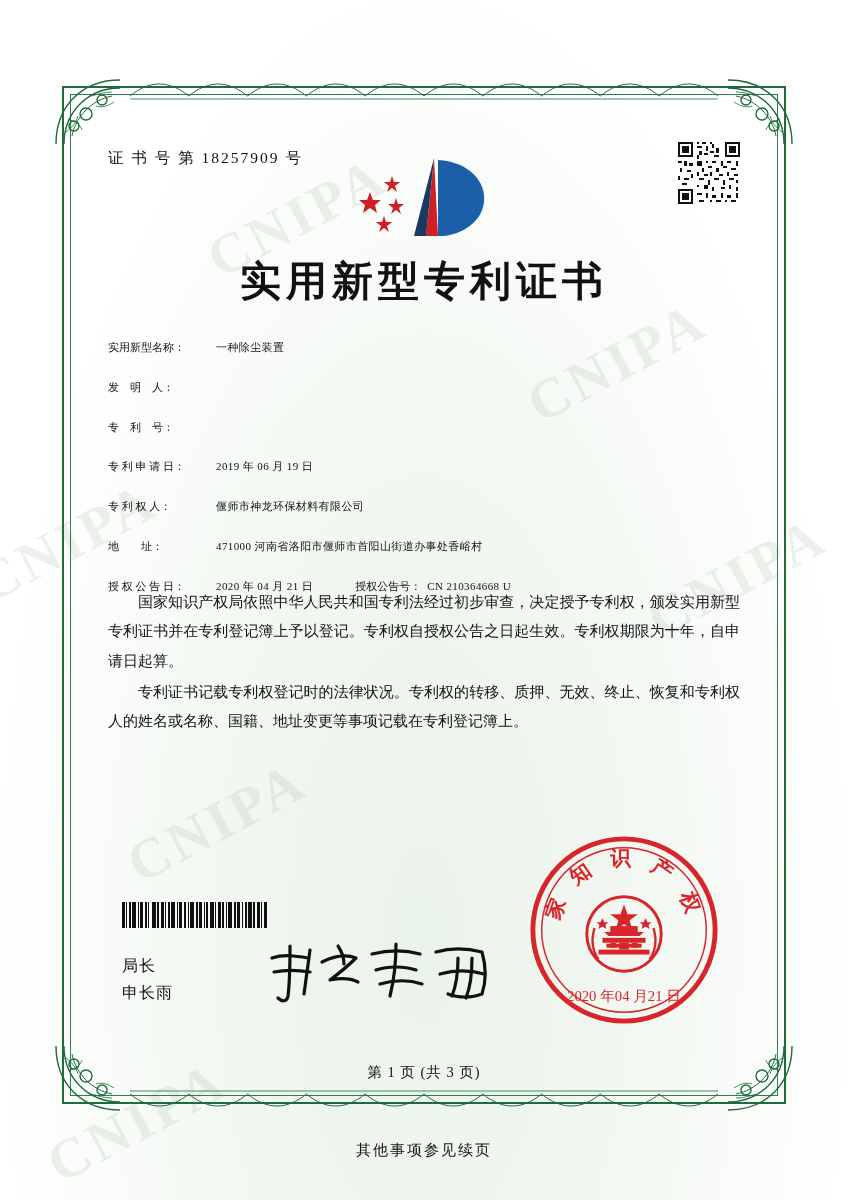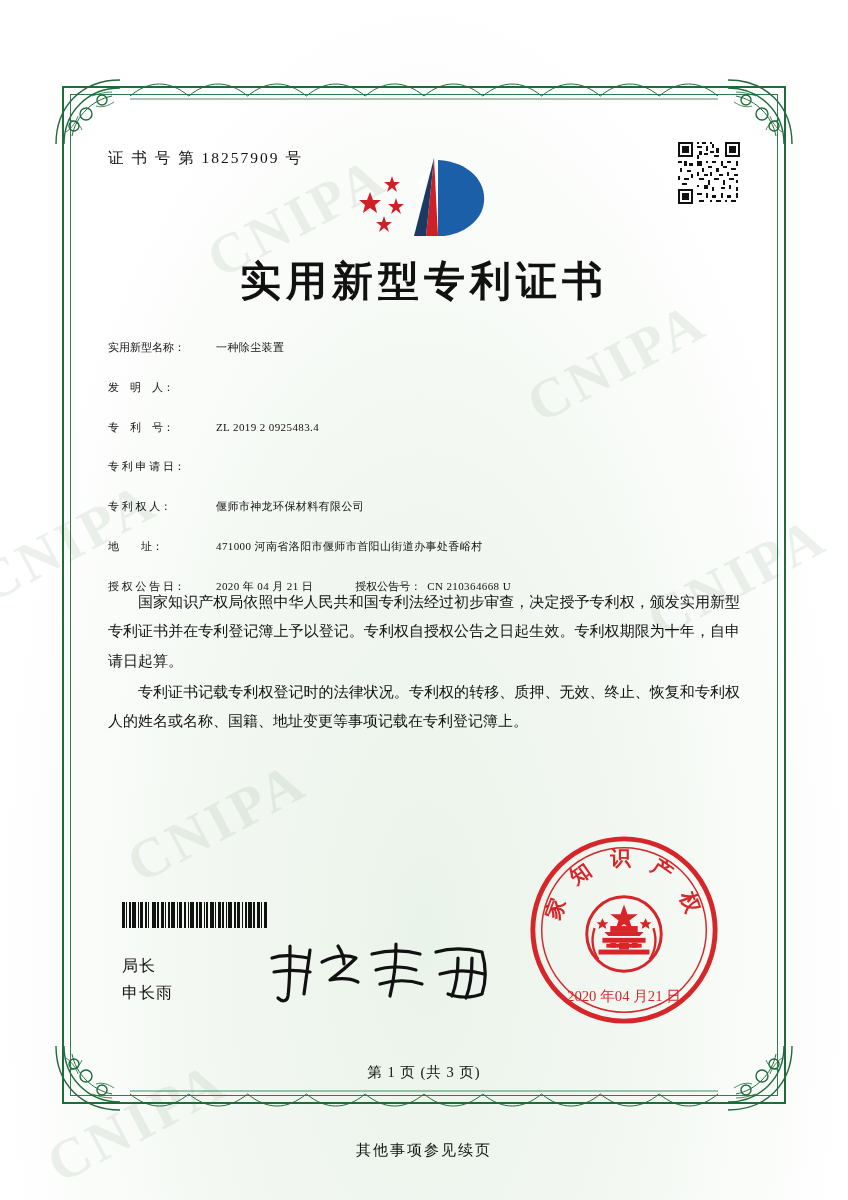--- a/index.html
+++ b/index.html
@@ -367,24 +367,24 @@
     <div class="fields">
       <div class="frow">
         <span class="flabel">实用新型名称：</span>
         <span class="fvalue">一种除尘装置</span>
       </div>
       <div class="frow">
         <span class="flabel">发    明    人：</span>
       </div>
       <div class="frow">
         <span class="flabel">专    利    号：</span>
-        <span class="fvalue">ZL 2019 2 0925483.4</span>
       </div>
       <div class="frow">
         <span class="flabel">专 利 申 请 日：</span>
+        <span class="fvalue">2019 年 06 月 19 日</span>
       </div>
       <div class="frow">
         <span class="flabel">专 利 权 人：</span>
         <span class="fvalue">偃师市神龙环保材料有限公司</span>
       </div>
       <div class="frow">
         <span class="flabel">地        址：</span>
         <span class="fvalue">471000 河南省洛阳市偃师市首阳山街道办事处香峪村</span>
       </div>
       <div class="frow two">

